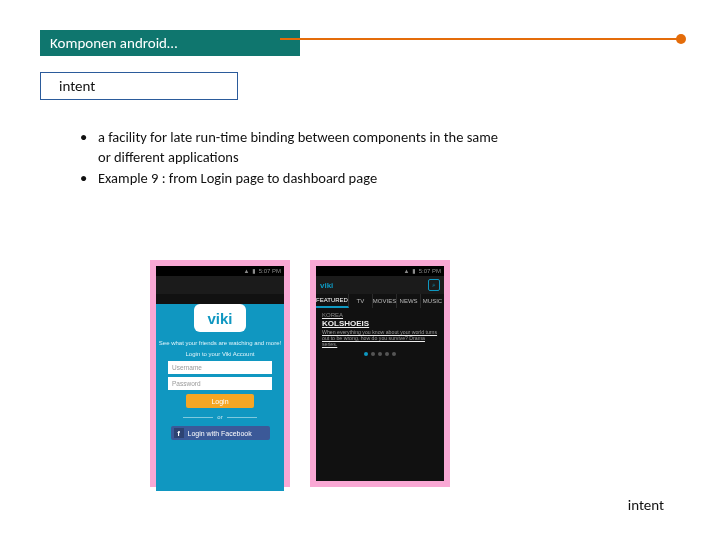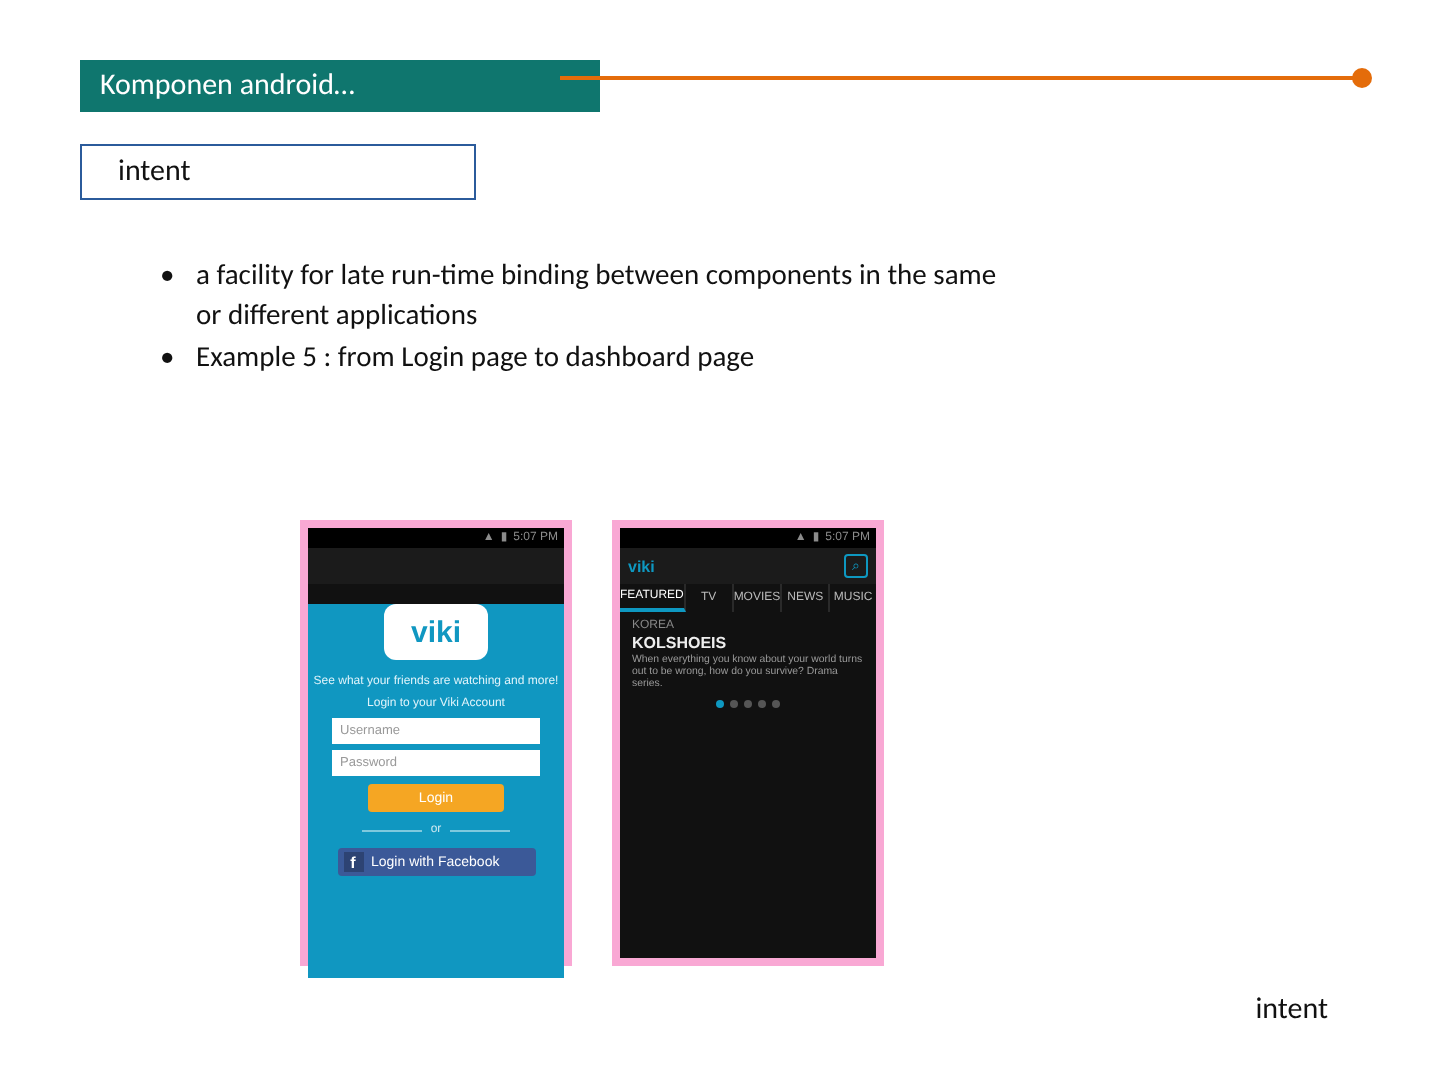--- a/index.html
+++ b/index.html
@@ -9,21 +9,21 @@
   .title-rule{position:absolute;left:280px;top:38px;height:0;width:400px;border-top:2px solid #E46C0A;}
   .rule-dot{position:absolute;left:676px;top:34px;width:10px;height:10px;border-radius:50%;background:#E46C0A;}
   
   .sub-box{position:absolute;left:40px;top:72px;border:1px solid #2b5b9b;padding:4px 18px;font-size:15px;min-width:160px;}
   
   .bullets{position:absolute;left:80px;top:128px;font-size:14.5px;line-height:1.35;width:430px;list-style:none;padding:0;margin:0;}
   .bullets li{position:relative;padding-left:18px;margin-bottom:2px;}
   .bullets li::before{content:"•";position:absolute;left:0;top:0;}
   
   .phones{position:absolute;left:150px;top:260px;display:flex;gap:20px;}
-  .phone{width:128px;height:215px;background:#111;border:4px solid #f9a8d4;position:relative;font-family:Arial,Helvetica,sans-serif;}
+  .phone{width:128px;height:215px;background:#111;border:6px solid #f9a8d4;position:relative;font-family:Arial,Helvetica,sans-serif;}
   .statusbar{height:10px;background:#000;display:flex;justify-content:flex-end;align-items:center;padding:0 3px;gap:3px;}
   .statusbar span{color:#8c8c8c;font-size:6px;line-height:1;}
   
   .p1 .topbar{height:18px;background:#1b1b1b;}
   .p1 .bluearea{height:calc(100% - 28px);background:#1097c1;color:#fff;text-align:center;}
   .p1 .logo{margin:10px auto 8px;width:52px;height:28px;background:#fff;border-radius:6px;display:flex;align-items:center;justify-content:center;font-size:15px;font-weight:700;color:#1097c1;}
   .p1 .tagline{font-size:6px;color:#e0f4fb;margin-bottom:4px;line-height:1.2;}
   .p1 .loginhint{font-size:6px;color:#e0f4fb;margin-bottom:4px;}
   .p1 .field{margin:0 auto 3px;width:96px;height:13px;background:#fff;color:#999;font-size:6.5px;display:flex;align-items:center;padding:0 4px;}
   .p1 .loginbtn{margin:4px auto 6px;width:68px;height:14px;background:#f5a623;border-radius:2px;font-size:7px;color:#fff;display:flex;align-items:center;justify-content:center;}
@@ -36,21 +36,21 @@
   .p2 .brand{color:#0e98c1;font-size:8px;font-weight:700;}
   .p2 .search{width:10px;height:10px;border:1px solid #0e98c1;border-radius:2px;display:flex;align-items:center;justify-content:center;color:#0e98c1;font-size:7px;}
   .p2 .tabs{height:14px;background:#111;display:flex;color:#bbb;font-size:6px;}
   .p2 .tabs div{flex:1;display:flex;align-items:center;justify-content:center;border-right:1px solid #2a2a2a;}
   .p2 .tabs div:last-child{border-right:none;}
   .p2 .tabs .active{color:#fff;border-bottom:2px solid #0e98c1;}
   .p2 .hero{height:118px;background:linear-gradient(120deg,#3a3a3a 0%,#1c1c1c 50%,#5a4a3a 100%);position:relative;}
   .p2 .hero .fig{position:absolute;right:6px;bottom:6px;width:62px;height:82px;background:radial-gradient(circle at 40% 30%,#c9b9a4 0,#6a5b49 60%,#2b2620 100%);border-radius:4px;opacity:.85;}
   .p2 .hero .fig2{position:absolute;left:14px;bottom:6px;width:52px;height:78px;background:radial-gradient(circle at 55% 28%,#cbb9a2 0,#5a4c3d 60%,#262018 100%);border-radius:4px;opacity:.85;}
   .p2 .hero .kscript{position:absolute;right:8px;bottom:10px;color:#fff;font-size:9px;font-style:italic;text-shadow:0 0 2px #000;}
-  .p2 .meta{padding:4px 6px;color:#eee;}
+  .p2 .meta{padding:4px 6px;color:#eee;text-decoration:underline;}
   .p2 .meta .tag{font-size:6px;color:#888;}
   .p2 .meta .ttl{font-size:8px;font-weight:700;margin:1px 0;}
   .p2 .meta .desc{font-size:5.2px;color:#9a9a9a;line-height:1.2;}
   .p2 .dots{display:flex;justify-content:center;gap:3px;margin-top:4px;}
   .p2 .dots span{width:4px;height:4px;border-radius:50%;background:#555;}
   .p2 .dots span.on{background:#0e98c1;}
   
   .footer-label{position:absolute;right:56px;bottom:26px;font-size:15px;}
 </style>
 </head>
@@ -59,21 +59,21 @@
 <div class="slide">
 
   <div class="title-box">Komponen android…</div>
   <div class="title-rule"></div>
   <div class="rule-dot"></div>
 
   <div class="sub-box">intent</div>
 
   <ul class="bullets">
     <li>a facility for late run-time binding between components in the same or different applications</li>
-    <li>Example 5 : from Login page to dashboard page</li>
+    <li>Example 9 : from Login page to dashboard page</li>
   </ul>
 
   <div class="phones">
 
     <div class="phone p1">
       <div class="statusbar">
         <span>▲</span>
         <span>▮</span>
         <span>5:07 PM</span>
       </div>

